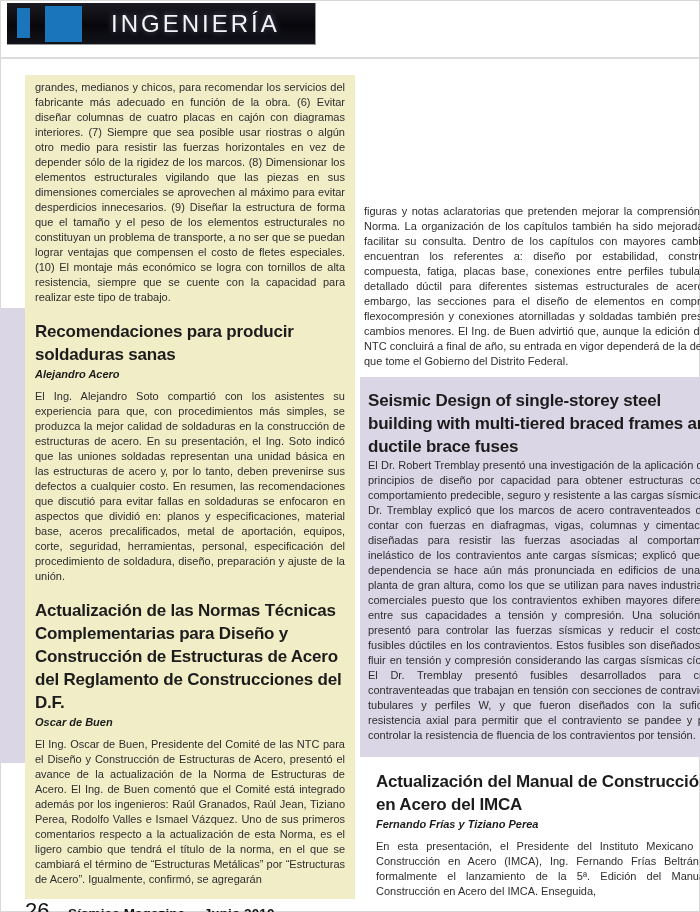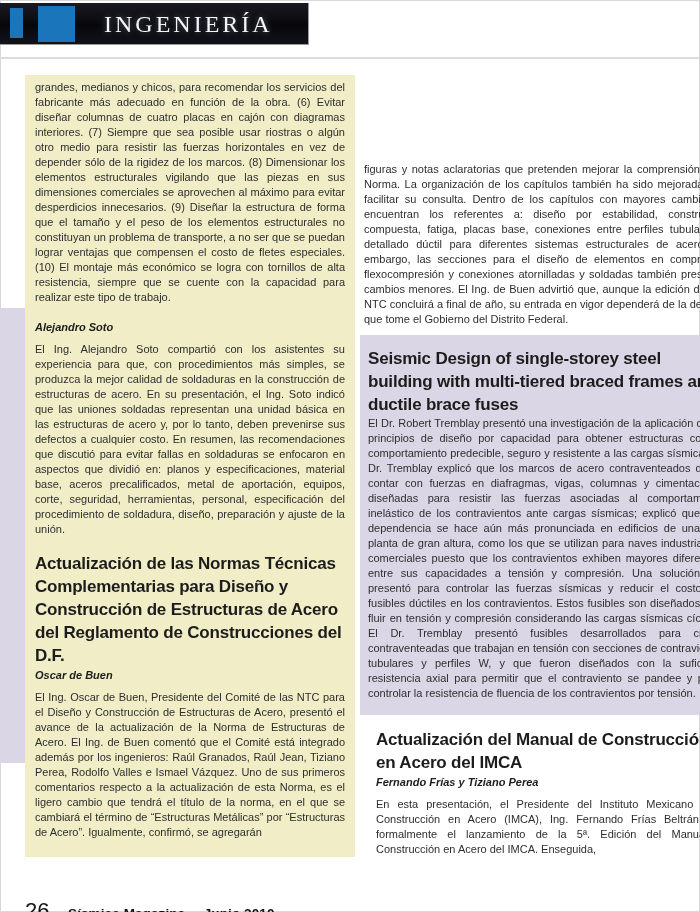--- a/index.html
+++ b/index.html
@@ -4,23 +4,23 @@
 <style>
   html,body { margin:0; padding:0; background:#ffffff; }
   .page {
     position:relative; width:700px; height:912px; background:#ffffff;
     font-family:"Liberation Sans", sans-serif; overflow:hidden;
     box-shadow: inset 0 0 0 1px #d8d8d8;
   }
 
   
   .header-bar {
-    position:absolute; top:3px; left:0; width:308px; height:41px;
+    position:absolute; top:3px; left:7px; width:308px; height:41px;
     background: linear-gradient(180deg,#1b1a22 0%,#07070b 55%,#12121a 100%);
-    border-right:1px solid #9a9a9a; border-bottom:1px solid #9a9a9a;font-family:Liberation Serif, serif;
+    border-right:1px solid #9a9a9a; border-bottom:1px solid #9a9a9a;
   }
   .sq { position:absolute; background:#1b75bb; }
   .sq-small { left:10px; top:5px; width:13px; height:30px; }
   .sq-large { left:38px; top:3px; width:37px; height:36px; }
   .header-title {
     position:absolute; left:104px; top:0; height:41px; line-height:42px;
     color:#f4f4f6; font-size:24px; letter-spacing:3px; font-weight:normal;
     text-shadow:0 0 6px rgba(210,215,255,.45);
     white-space:nowrap;
   }
@@ -80,21 +80,22 @@
   <div class="divider"></div>
 
   <div class="accent-strip"></div>
 
   <div class="content">
 
     <div class="col col-left">
       <p class="body-text">grandes, medianos y chicos, para recomendar los servicios del fabricante más adecuado en función de la obra. (6) Evitar diseñar columnas de cuatro placas en cajón con diagramas interiores. (7) Siempre que sea posible usar riostras o algún otro medio para resistir las fuerzas horizontales en vez de depender sólo de la rigidez de los marcos. (8) Dimensionar los elementos estructurales vigilando que las piezas en sus dimensiones comerciales se aprovechen al máximo para evitar desperdicios innecesarios. (9) Diseñar la estructura de forma que el tamaño y el peso de los elementos estructurales no constituyan un problema de transporte, a no ser que se puedan lograr ventajas que compensen el costo de fletes especiales. (10) El montaje más económico se logra con tornillos de alta resistencia, siempre que se cuente con la capacidad para realizar este tipo de trabajo.</p>
 
       <div class="article">
-        <div class="author">Alejandro Soto</div>
+        <h2>Recomendaciones para producir soldaduras sanas</h2>
+        <div class="author">Alejandro Acero</div>
         <p class="body-text">El Ing. Alejandro Soto compartió con los asistentes su experiencia para que, con procedimientos más simples, se produzca la mejor calidad de soldaduras en la construcción de estructuras de acero. En su presentación, el Ing. Soto indicó que las uniones soldadas representan una unidad básica en las estructuras de acero y, por lo tanto, deben prevenirse sus defectos a cualquier costo. En resumen, las recomendaciones que discutió para evitar fallas en soldaduras se enfocaron en aspectos que dividió en: planos y especificaciones, material base, aceros precalificados, metal de aportación, equipos, corte, seguridad, herramientas, personal, especificación del procedimiento de soldadura, diseño, preparación y ajuste de la unión.</p>
       </div>
 
       <div class="article">
         <h2>Actualización de las Normas Técnicas Complementarias para Diseño y Construcción de Estructuras de Acero del Reglamento de Construcciones del D.F.</h2>
         <div class="author">Oscar de Buen</div>
         <p class="body-text">El Ing. Oscar de Buen, Presidente del Comité de las NTC para el Diseño y Construcción de Estructuras de Acero, presentó el avance de la actualización de la Norma de Estructuras de Acero. El Ing. de Buen comentó que el Comité está integrado además por los ingenieros: Raúl Granados, Raúl Jean, Tiziano Perea, Rodolfo Valles e Ismael Vázquez. Uno de sus primeros comentarios respecto a la actualización de esta Norma, es el ligero cambio que tendrá el título de la norma, en el que se cambiará el término de “Estructuras Metálicas” por “Estructuras de Acero”. Igualmente, confirmó, se agregarán</p>
       </div>
     </div>
 

